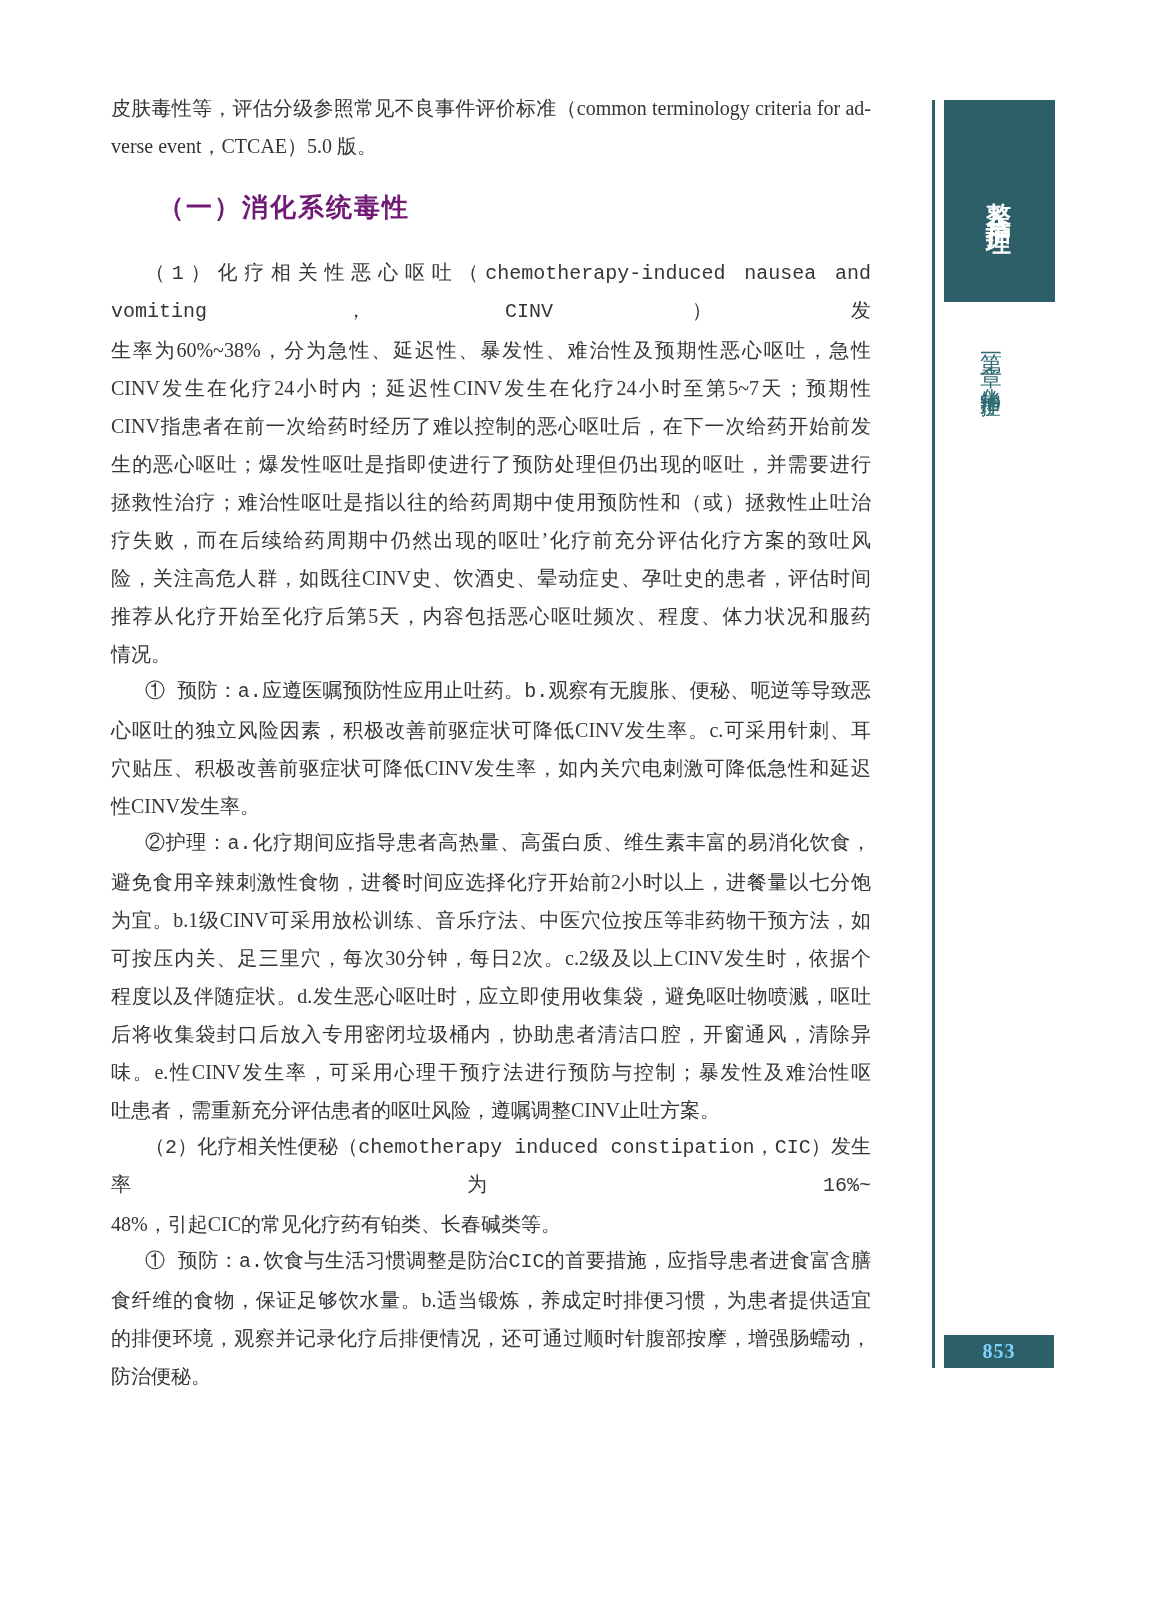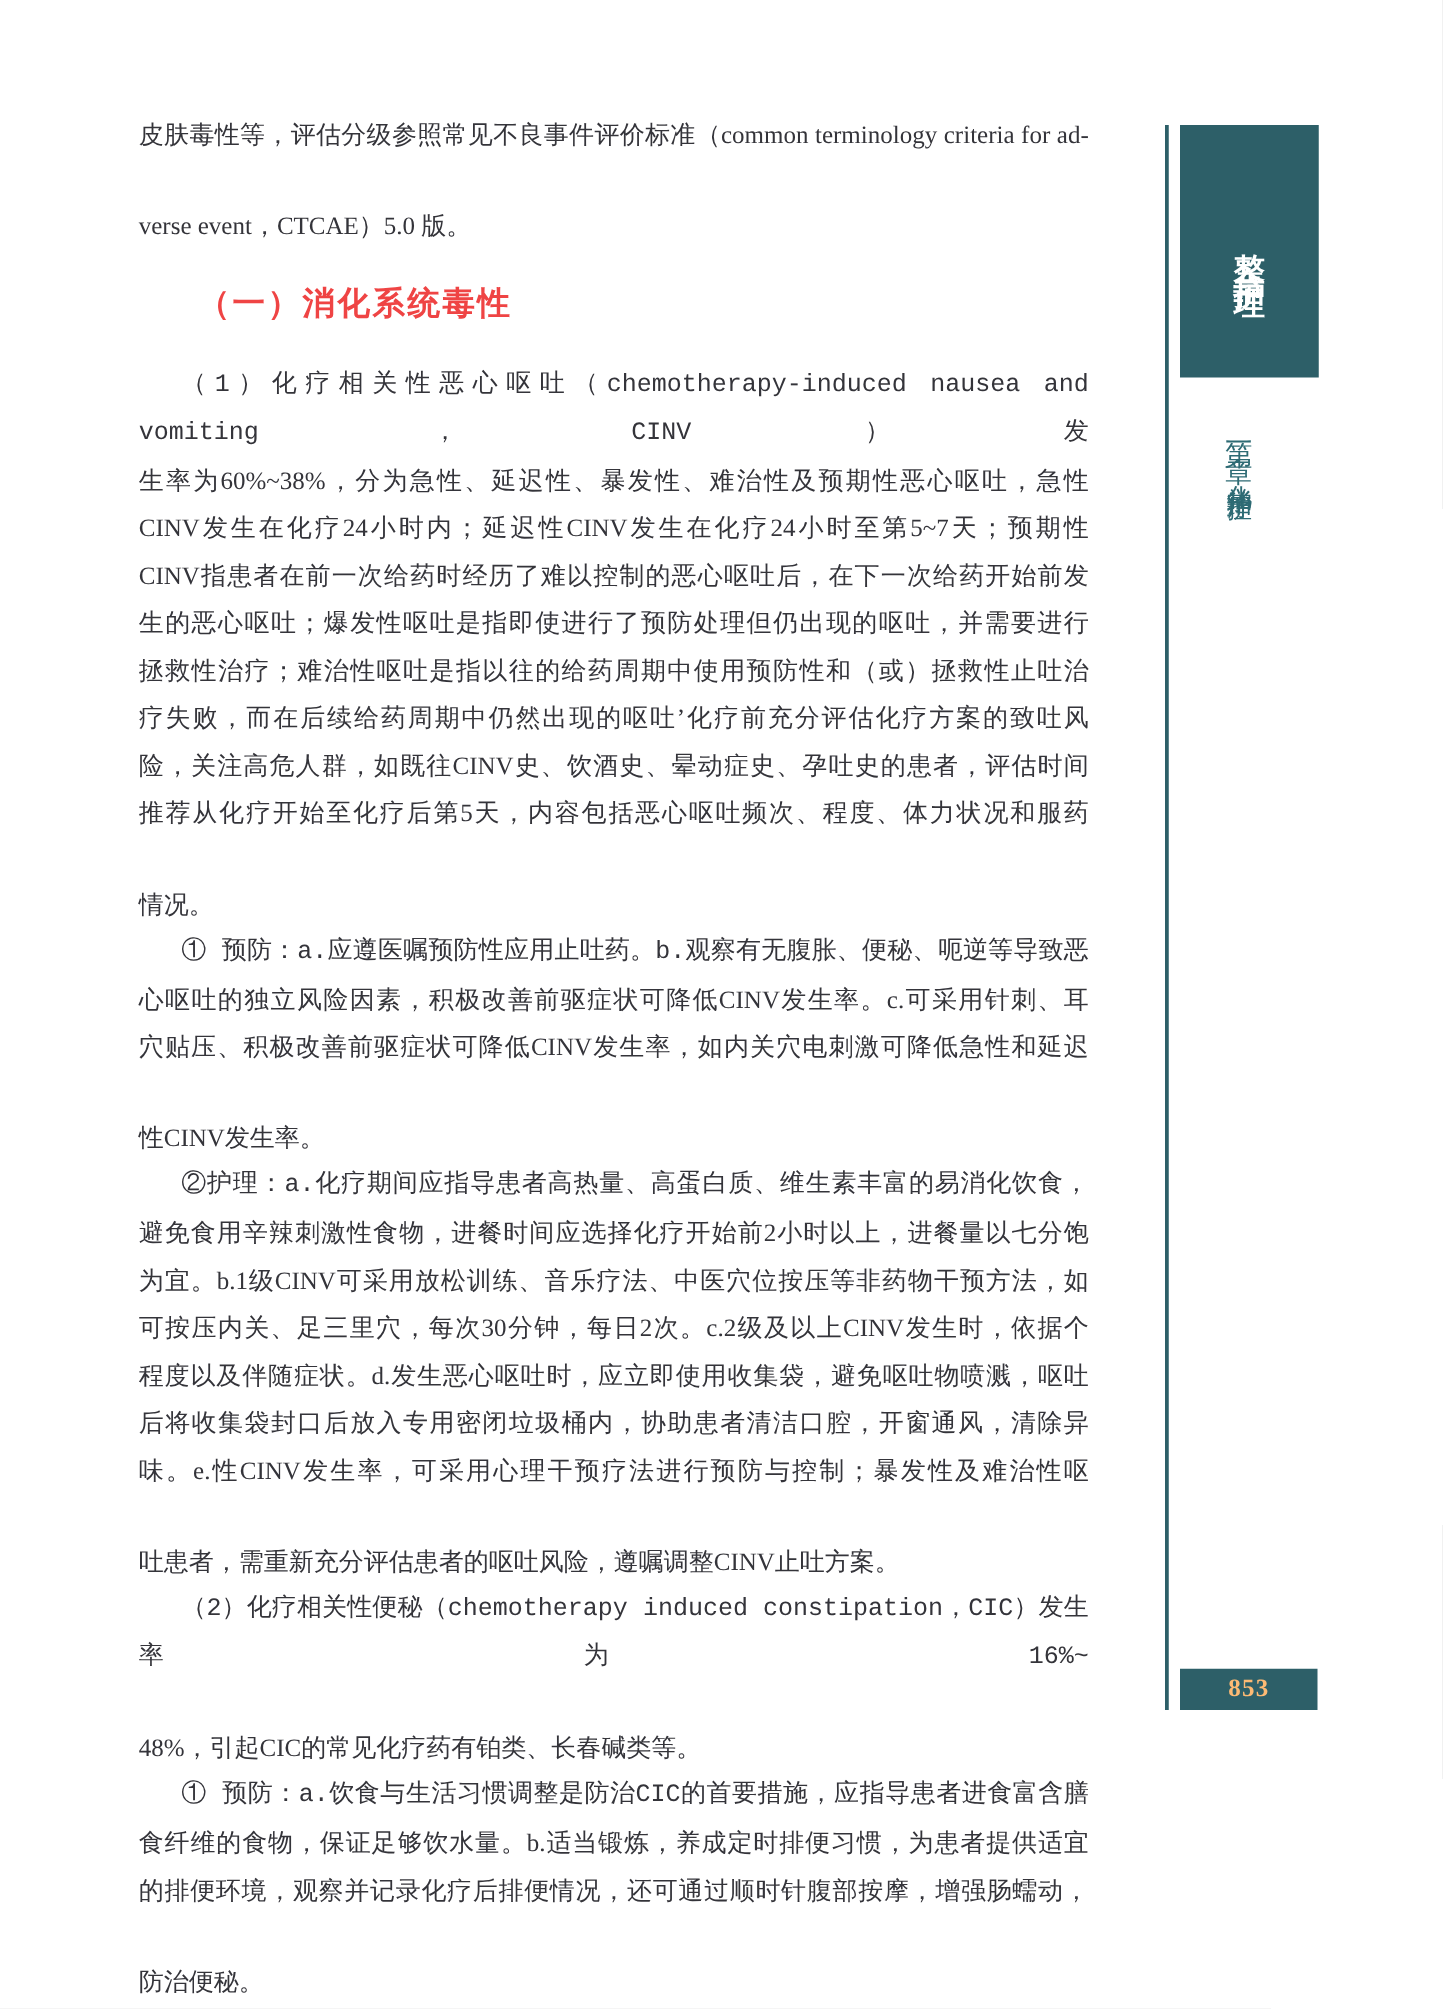--- a/index.html
+++ b/index.html
@@ -22,31 +22,31 @@
   }
   .text-line {
     font-family: "Liberation Serif", serif;
     font-size: 20px;
     line-height: 38px;
     color: #34343a;
     text-align: justify;
     text-align-last: justify;
     white-space: normal;
   }
-  .text-line.para-end { text-align-last: left; margin-top: 35px; }
+  .text-line.para-end { text-align-last: left; }
   .text-line.indent { text-indent: 34px; font-family: Liberation Mono, monospace; }
 
   .section-heading {
     margin: 24px 0 30px 47px;
     font-family: "Liberation Sans", sans-serif;
     font-weight: 700;
     font-size: 26px;
     line-height: 36px;
     letter-spacing: 2px;
-    color: #ef4444;
+    color: #701a75;
   }
 
   
   .side-rule {
     position: absolute;
     left: 932px;
     top: 100px;
     width: 3px;
     height: 1268px;
     background: #2d5f68;
@@ -87,21 +87,21 @@
     letter-spacing: 2px;
     padding-top: 18px;
   }
   .page-number-badge {
     position: absolute;
     left: 944px;
     top: 1335px;
     width: 110px;
     height: 33px;
     background: #2d5f68;
-    color: #fdba74;
+    color: #7dd3fc;
     font-family: "Liberation Serif", serif;
     font-weight: 700;
     font-size: 20px;
     letter-spacing: 1px;
     display: flex;
     align-items: center;
     justify-content: center;
   }
 </style>
 </head>

